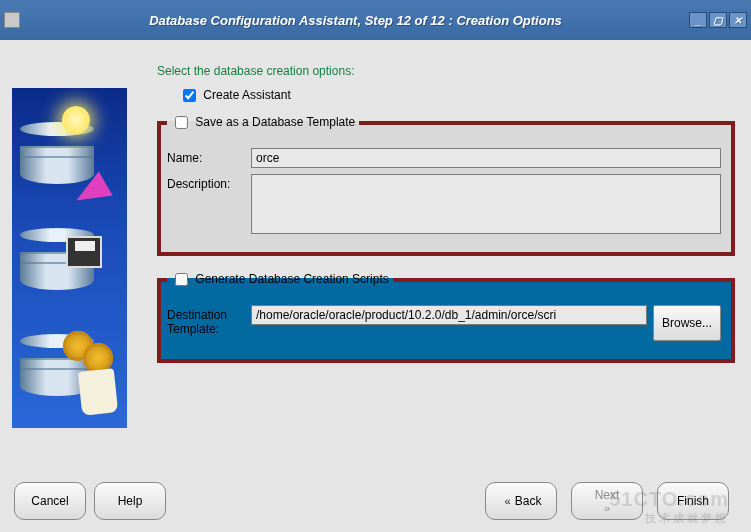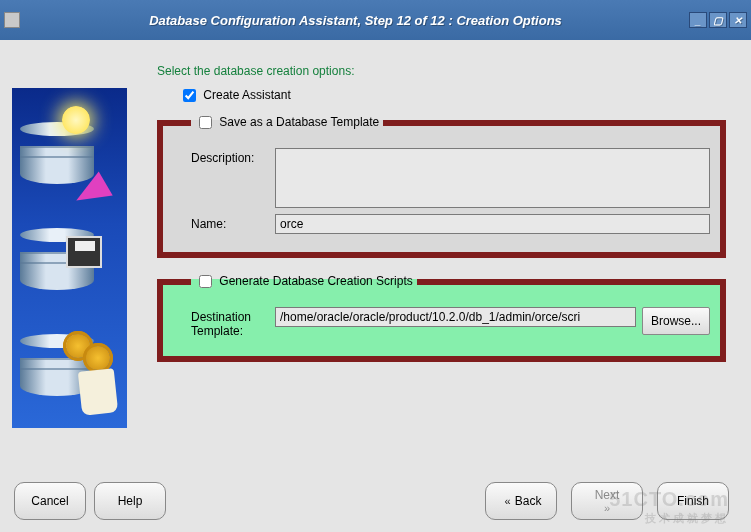--- a/index.html
+++ b/index.html
@@ -99,31 +99,31 @@
   .gear2 { top: 258px; left: 74px; }
   .scroll { position:absolute; top: 282px; left: 68px; width: 36px; height: 44px; background: #f5f0dc; border-radius: 4px 4px 8px 8px; transform: rotate(-6deg); }
 
   .main { flex: 1; padding-right: 4px; }
   .prompt { margin: 0 0 8px 0; color: #15803d; }
 
   .opt-row { margin: 4px 0 8px 22px; }
   input[type=checkbox] { margin-right: 4px; vertical-align: middle; }
 
   fieldset {
-    border: 6px solid #7f1d1d;
+    border: 4px solid #7f1d1d;
     border-radius: 0;
-    margin: 2px 9px 14px 0;
-    padding: 10px 10px 12px 28px;
+    margin: 2px 0 14px 0;
+    padding: 10px 10px 12px 6px;
     background: #d9d9d9;
   }
   legend {
     padding: 0 4px;
     background: transparent;
   }
-  fieldset.light { background: #86efac; }
+  fieldset.light { background: #0369a1; }
 
   .field-row {
     display: flex;
     align-items: flex-start;
     margin: 6px 0;
   }
   .field-row label {
     width: 84px;
     color: #000;
     padding-top: 3px;
@@ -152,21 +152,21 @@
     border: 1px solid #888;
     border-radius: 10px;
     height: 38px;
     padding: 0 14px;
     font-size: 12px;
     cursor: pointer;
     display: inline-flex;
     align-items: center;
     justify-content: center;
   }
-  .btn.small { border-radius: 2px; height: 28px; padding: 0 8px; margin-left:6px;}
+  .btn.small { border-radius: 2px; height: 36px; padding: 0 8px; margin-left:6px;}
   .btn.disabled { color:#8a8a8a;flex-direction:column; }
 
   .footer {
     position: absolute;
     left: 0; right: 0; bottom: 12px;
     padding: 0 14px;
     display: flex;
     align-items: center;
   }
   .footer .spacer { flex: 1; }
@@ -236,26 +236,26 @@
       <input type="checkbox" id="cb1" checked="" style="">
       <label for="cb1">Create Assistant</label>
     </div>
 
     <fieldset>
       <legend>
         <input type="checkbox" id="cb2" style="">
         <span>Save as a Database Template</span>
       </legend>
       <div class="field-row">
+        <label>Name:</label>
+        <input type="text" value="orce" style="">
+      </div>
+      <div class="field-row">
         <label>Description:</label>
         <textarea style=""></textarea>
-      </div>
-      <div class="field-row">
-        <label>Name:</label>
-        <input type="text" value="orce" style="">
       </div>
     </fieldset>
 
     <fieldset class="light">
       <legend>
         <input type="checkbox" id="cb3" style="">
         <span>Generate Database Creation Scripts</span>
       </legend>
       <div class="field-row dest">
         <label>Destination Template:</label>

